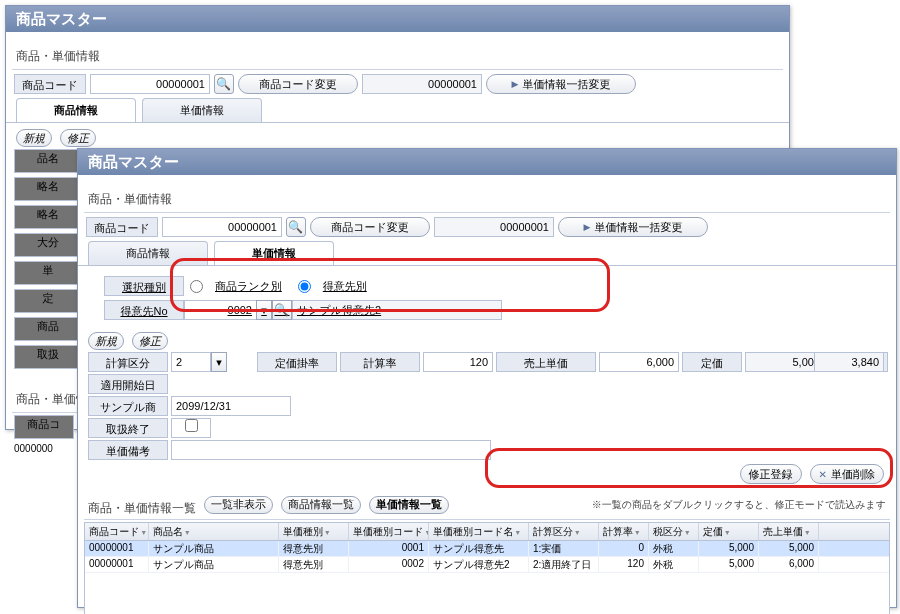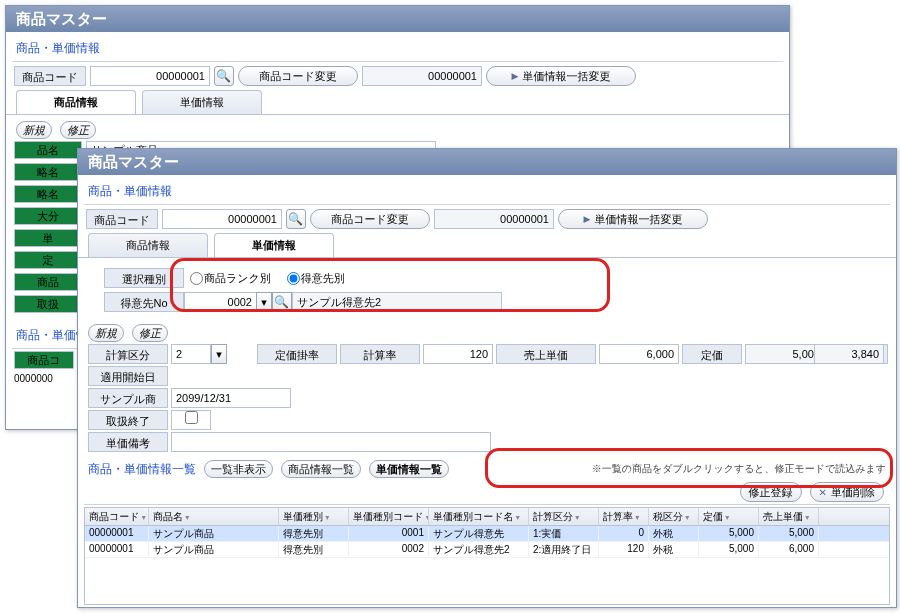--- a/index.html
+++ b/index.html
@@ -1,21 +1,21 @@
 <!DOCTYPE html>
 <html><head>
 <meta charset="utf-8">
 <style>
 * { box-sizing: border-box; margin: 0; padding: 0; }
 body { font-family: "MS PGothic", "Meiryo", sans-serif; font-size: 11px; background: #fff; width: 900px; height: 614px; position: relative; overflow: hidden; }
 .window { position: absolute; border: 1px solid #8294b8; background: #fff; box-shadow: 1px 1px 4px rgba(0,0,0,0.25); }
 .win-back { left: 5px; top: 5px; width: 785px; height: 425px; }
 .win-front { left: 77px; top: 148px; width: 820px; height: 460px; }
 .titlebar { background: linear-gradient(#8fa1c2, #6f87ad); color: #fff; font-size: 15px; font-weight: bold; height: 26px; line-height: 26px; padding: 0 10px; }
-.section-label { color: #1d4ed8; font-size: 12px; padding: 8px 10px 4px; }
+.section-label { color: #404040; font-size: 12px; padding: 8px 10px 4px; margin-top: 8px; }
 .divider { border-top: 1px solid #ccd3e2; margin: 0 6px; }
 .row { display: flex; align-items: center; gap: 4px; padding: 4px 8px; }
 .cell-label { background: #e6eaf2; border: 1px solid #b8c2d6; padding: 2px 6px; height: 20px; line-height: 16px; text-align: center; }
 .cell-input { border: 1px solid #b8c2d6; background: #fff; height: 20px; padding: 0 4px; line-height: 18px; }
 .cell-readonly { background: #f3f5f8; }
 .btn { display: inline-flex; align-items: center; justify-content: center; height: 20px; padding: 0 8px; background: linear-gradient(#fefefe,#e8ebf0); border: 1px solid #9aa6bc; border-radius: 10px; font-size: 11px; cursor: pointer; }
 .btn-small { height: 18px; padding: 0 6px; border-radius: 9px; }
 .icon-search { width: 20px; height: 20px; border: 1px solid #9aa6bc; background: linear-gradient(#fefefe,#e8ebf0); border-radius:3px; display: inline-flex; align-items:center; justify-content:center; cursor:pointer; font-size:12px; }
 .icon-dropdown { width: 16px; height: 20px; border:1px solid #9aa6bc; background:linear-gradient(#fefefe,#e8ebf0); display:inline-flex; align-items:center; justify-content:center; cursor:pointer; }
 .tabs { display: flex; gap: 6px; padding: 0 10px; margin-top: 0; border-bottom: 1px solid #b8c2d6;}
@@ -26,34 +26,34 @@
 .grid-wrap { margin: 2px 6px; border:1px solid #b8c2d6; height: 98px; background: #fff; position: relative; overflow: hidden;}
 .grid-head { display:flex; background: linear-gradient(#f3f5f9,#e3e8f1); border-bottom:1px solid #b8c2d6; height:18px; font-size:10px;}
 .grid-head > div { border-right:1px solid #cdd5e3; padding:2px 4px; white-space:nowrap; overflow:hidden;}
 .grid-body { font-size:10px; }
 .grid-row { display:flex; height:16px; border-bottom:1px solid #eef1f6;}
 .grid-row > div { border-right:1px solid #eef1f6; padding:1px 4px; white-space:nowrap; overflow:hidden;}
 .grid-row.selected { background: #cfe2ff; }
 .num { text-align: right; }
 .footer { position:absolute; left:0; right:0; bottom:0; height:28px; background: linear-gradient(#8fa1c2,#6f87ad); display:flex; justify-content:flex-end; align-items:center; padding:0 10px;}
 .radiogrp { display:flex; gap:16px; align-items:center;}
-.radiogrp label { display:flex; align-items:center; gap:1px; cursor:pointer;}
+.radiogrp label { display:flex; align-items:center; gap:12px; cursor:pointer;}
 input[type=radio]{cursor:pointer;}
 input[type=checkbox]{cursor:pointer;}
 .tri::before{content:"▶"; color:#5a6f98; font-size:9px; margin-right:4px;}
 .times::before{content:"✕"; color:#5a6f98; font-size:10px; margin-right:4px;}
 .grid-head > div::after { content:" ▾"; color:#888; font-size:8px;}
 .cols-a { display:grid; grid-template-columns: 72px 120px 20px 120px 120px 150px; gap:4px; align-items:center;}
 .cols-form { display:grid; grid-template-columns: 80px 60px 20px 80px 80px 70px 100px 80px 60px 80px 80px; gap:3px; align-items:center;}
 .cols-form2 { display:grid; grid-template-columns: 80px 120px; gap:3px; align-items:center; margin-top:2px;}
 .cols-sel { display:grid; grid-template-columns: 80px 300px; gap:6px; align-items:center; }
 .cols-cust { display:grid; grid-template-columns: 80px 72px 16px 20px 210px; gap:0; align-items:center; margin-top:4px;}
 .small-txt { font-size:10px; color:#444; }
 .back-row { display:grid; grid-template-columns: 68px 350px; gap:4px; padding:2px 8px; align-items:center;}
-.back-label { background:#15803d; border:1px solid #b8c2d6; height:18px; line-height:16px; text-align:center;}
+.back-label { background:#737373; border:1px solid #b8c2d6; height:24px; line-height:16px; text-align:center;}
 .back-input { border:1px solid #b8c2d6; height:18px; background:#fff; padding:0 4px; line-height:16px;}
 </style>
 </head>
 <body>
 
 <div class="window win-back">
   <div class="titlebar">商品マスター</div>
   <div class="section-label">商品・単価情報</div>
   <div class="divider"></div>
   <div class="row">
@@ -119,21 +119,21 @@
       <span class="btn">商品コード変更</span>
       <div class="cell-input cell-readonly num">00000001</div>
       <span class="btn tri">単価情報一括変更</span>
     </div>
   </div>
   <div class="tabs">
     <div class="tab">商品情報</div>
     <div class="tab active">単価情報</div>
   </div>
 
-  <div style="padding:10px 26px 6px; position:relative;">
+  <div style="padding:10px 26px 6px; position:relative;text-decoration:underline;">
     <div class="cols-sel">
       <div class="cell-label">選択種別</div>
       <div class="radiogrp">
         <label>
             <input type="radio" name="sel" style=""> 
             <span>商品ランク別</span>
           </label>
         <label>
             <input type="radio" name="sel" checked="" style=""> 
             <span>得意先別</span>
@@ -185,32 +185,32 @@
       </div>
     <div class="cols-form2" style="grid-template-columns:80px 40px">
         <div class="cell-label">取扱終了</div>
         <div class="cell-input" style="text-align:center"><input type="checkbox" style=""></div>
       </div>
     <div class="cols-form2" style="grid-template-columns:80px 320px">
         <div class="cell-label">単価備考</div>
         <div class="cell-input"></div>
       </div>
   </div>
+  <div style="display:flex; justify-content:flex-end; gap:8px; padding:2px 12px;">
+    <span class="btn">修正登録</span>
+    <span class="btn times">単価削除</span>
+  </div>
+
   <div style="display:flex; align-items:center; gap:8px; padding:6px 10px 2px;">
     <span class="section-label" style="padding:0">商品・単価情報一覧</span>
     <span class="btn btn-small">一覧非表示</span>
     <span class="btn btn-small">商品情報一覧</span>
     <span class="btn btn-small" style="font-weight:bold">単価情報一覧</span>
     <span style="flex:1"></span>
     <span class="small-txt">※一覧の商品をダブルクリックすると、修正モードで読込みます</span>
-  </div>
-
-  <div style="display:flex; justify-content:flex-end; gap:8px; padding:2px 12px;">
-    <span class="btn">修正登録</span>
-    <span class="btn times">単価削除</span>
   </div>
   <div class="divider"></div>
 
   <div class="grid-wrap">
     <div class="grid-head">
       <div style="width:64px">商品コード</div>
       <div style="width:130px">商品名</div>
       <div style="width:70px">単価種別</div>
       <div style="width:80px">単価種別コード</div>
       <div style="width:100px">単価種別コード名</div>

